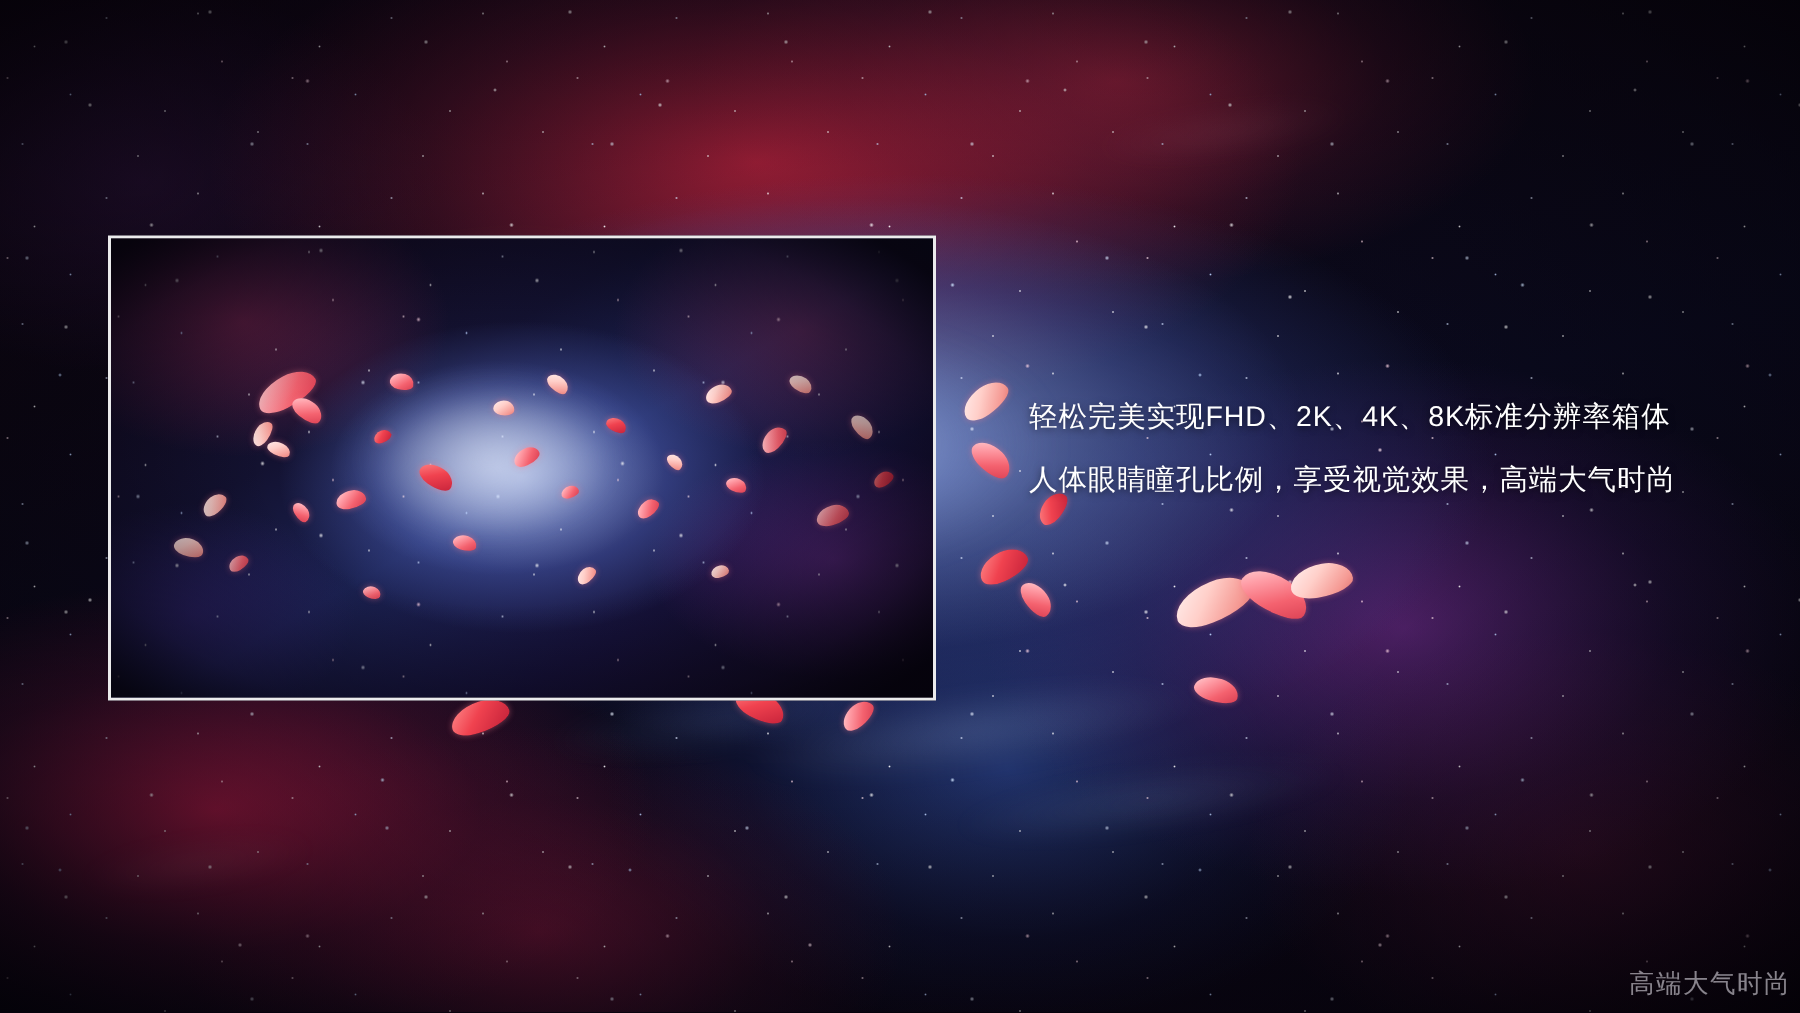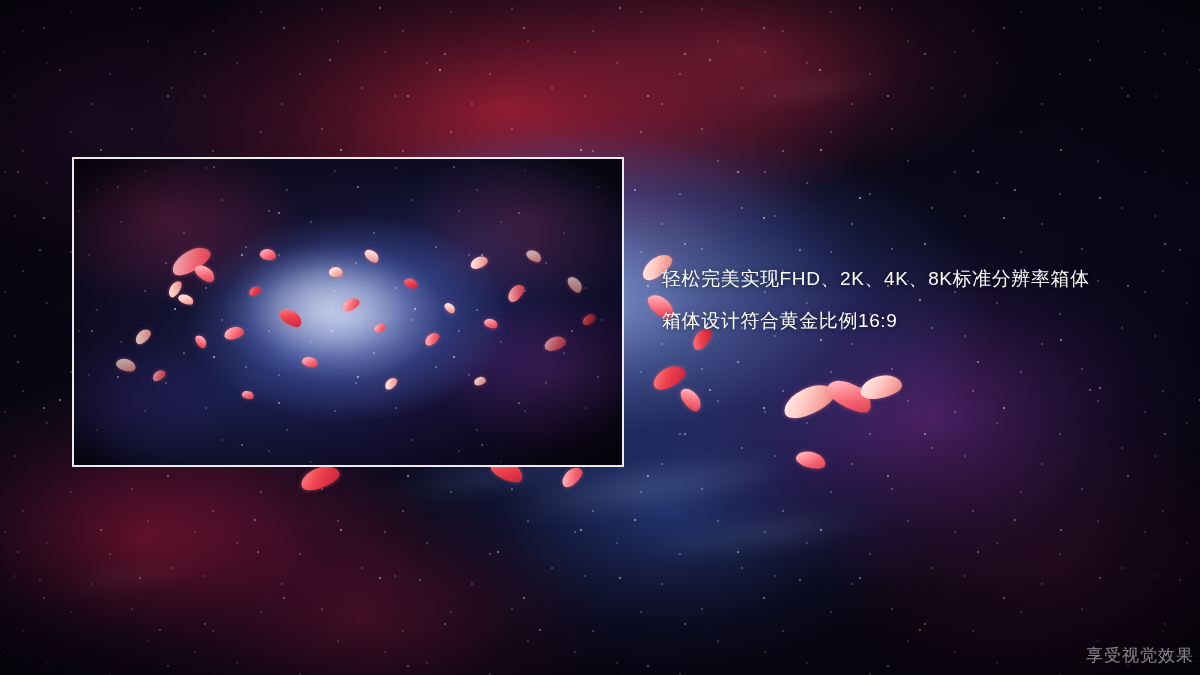--- a/index.html
+++ b/index.html
@@ -153,21 +153,21 @@
     left:180px; top:100px;
     font-size:30px;
     letter-spacing:2px;
     color:#ffffff;
     white-space:pre;
     text-shadow:0 1px 6px rgba(0,0,0,0.65);
   }
 
   #body-copy {
     position:absolute;
-    left:662px; top:258px;
+    left:686px; top:258px;
     width:500px;
   }
   #body-copy .line {
     font-size:19px;
     line-height:42px;
     color:#ffffff;
     letter-spacing:.6px;
     white-space:nowrap;
     text-shadow:0 1px 5px rgba(0,0,0,0.55);
   }
@@ -246,18 +246,18 @@
           <div class="petal" style="left: 168px; top: 232px; width: 12px; height: 8px; transform: rotate(22deg);"></div>
           <div class="petal pale" style="left: 400px; top: 218px; width: 12px; height: 8px; transform: rotate(-12deg);"></div>
         </div>
       <div class="frame-vig"></div>
     </div>
   </div>
 
 
   <div id="body-copy">
     <div class="line">轻松完美实现FHD、2K、4K、8K标准分辨率箱体</div>
-    <div class="line">箱体设计符合黄金比例16:9</div>
+    <div class="line">人体眼睛瞳孔比例，享受视觉效果，高端大气时尚</div>
   </div>
 
-  <div id="watermark">享受视觉效果</div>
+  <div id="watermark">高端大气时尚</div>
 
 </div>
 
 </body></html>

